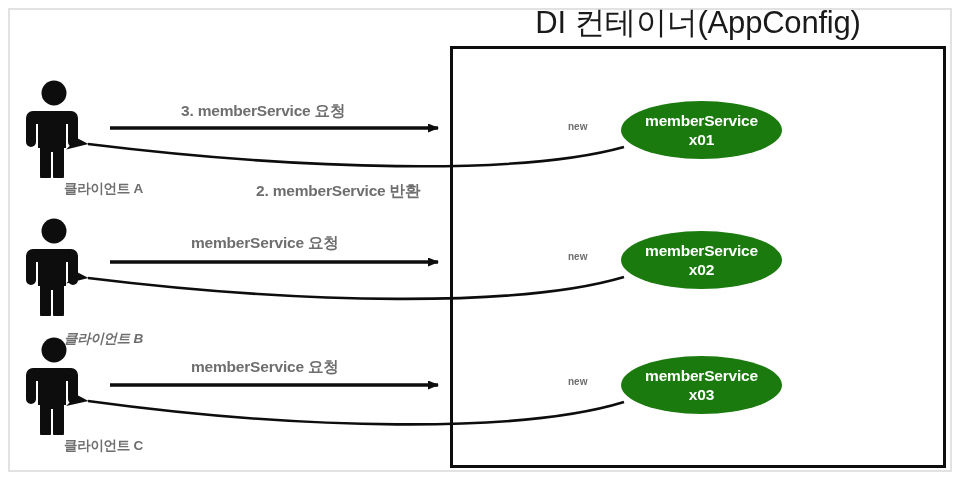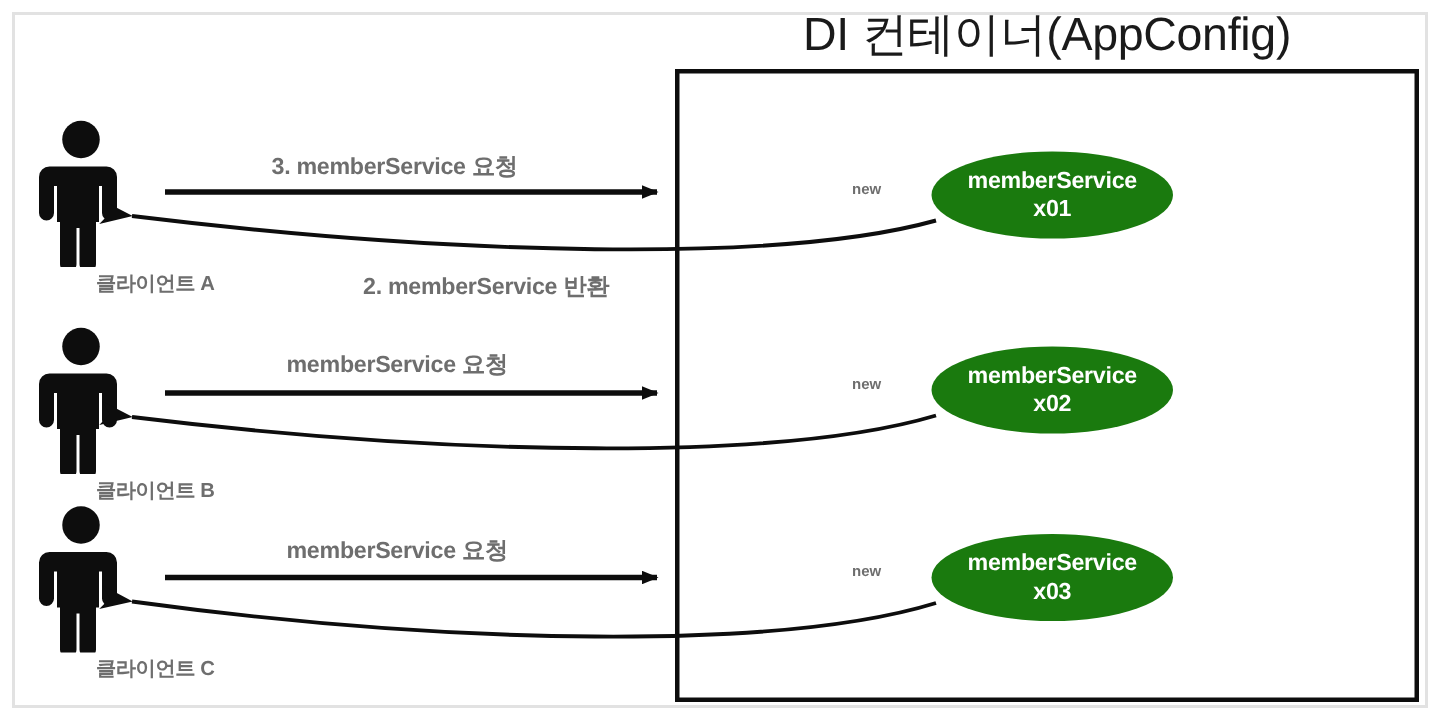--- a/index.html
+++ b/index.html
@@ -125,36 +125,36 @@
     <span class="person-icon">
       <svg viewBox="0 0 56 98" width="56" height="98" aria-hidden="true">
         <circle cx="28" cy="13" r="12.5" fill="#0d0d0d"></circle>
         <path d="M11 31 h34 a7 7 0 0 1 7 7 v24 a5 5 0 0 1 -10 0 v-18 h-2 v24 h-2 v28 a5.5 5.5 0 0 1 -11 0 v-24 h-2 v24 a5.5 5.5 0 0 1 -11 0 v-28 h-2 v-24 h-2 v18 a5 5 0 0 1 -10 0 v-24 a7 7 0 0 1 7 -7 z" fill="#0d0d0d"></path>
       </svg>
     </span>
     <span class="client-label" style="top:100px;">클라이언트 A</span>
   </div>
 
   <div class="arrow-label" style="left:181px; top:101px;">3. memberService 요청</div>
-  <div class="arrow-label" style="left:242px; top:181px;">2. memberService 반환</div>
+  <div class="arrow-label" style="left:256px; top:181px;">2. memberService 반환</div>
   <div class="new-label" style="left:568px; top:121px;">new</div>
 
   <div class="bean-ellipse" style="left:621px; top:101px; background:#1a7a0e;">
     <span class="bean-line">memberService</span>
     <span class="bean-line">x01</span>
   </div>
 
   <div class="client-group" style="left:10px; top:218px;">
     <span class="person-icon">
       <svg viewBox="0 0 56 98" width="56" height="98" aria-hidden="true">
         <circle cx="28" cy="13" r="12.5" fill="#0d0d0d"></circle>
         <path d="M11 31 h34 a7 7 0 0 1 7 7 v24 a5 5 0 0 1 -10 0 v-18 h-2 v24 h-2 v28 a5.5 5.5 0 0 1 -11 0 v-24 h-2 v24 a5.5 5.5 0 0 1 -11 0 v-28 h-2 v-24 h-2 v18 a5 5 0 0 1 -10 0 v-24 a7 7 0 0 1 7 -7 z" fill="#0d0d0d"></path>
       </svg>
     </span>
-    <span class="client-label" style="top:100px;">클라이언트 B</span>
+    <span class="client-label" style="top:112px;font-style:italic;">클라이언트 B</span>
   </div>
 
   <div class="arrow-label" style="left:191px; top:233px;">memberService 요청</div>
   <div class="new-label" style="left:568px; top:251px;">new</div>
 
   <div class="bean-ellipse" style="left:621px; top:231px; background:#1a7a0e;">
     <span class="bean-line">memberService</span>
     <span class="bean-line">x02</span>
   </div>
 

